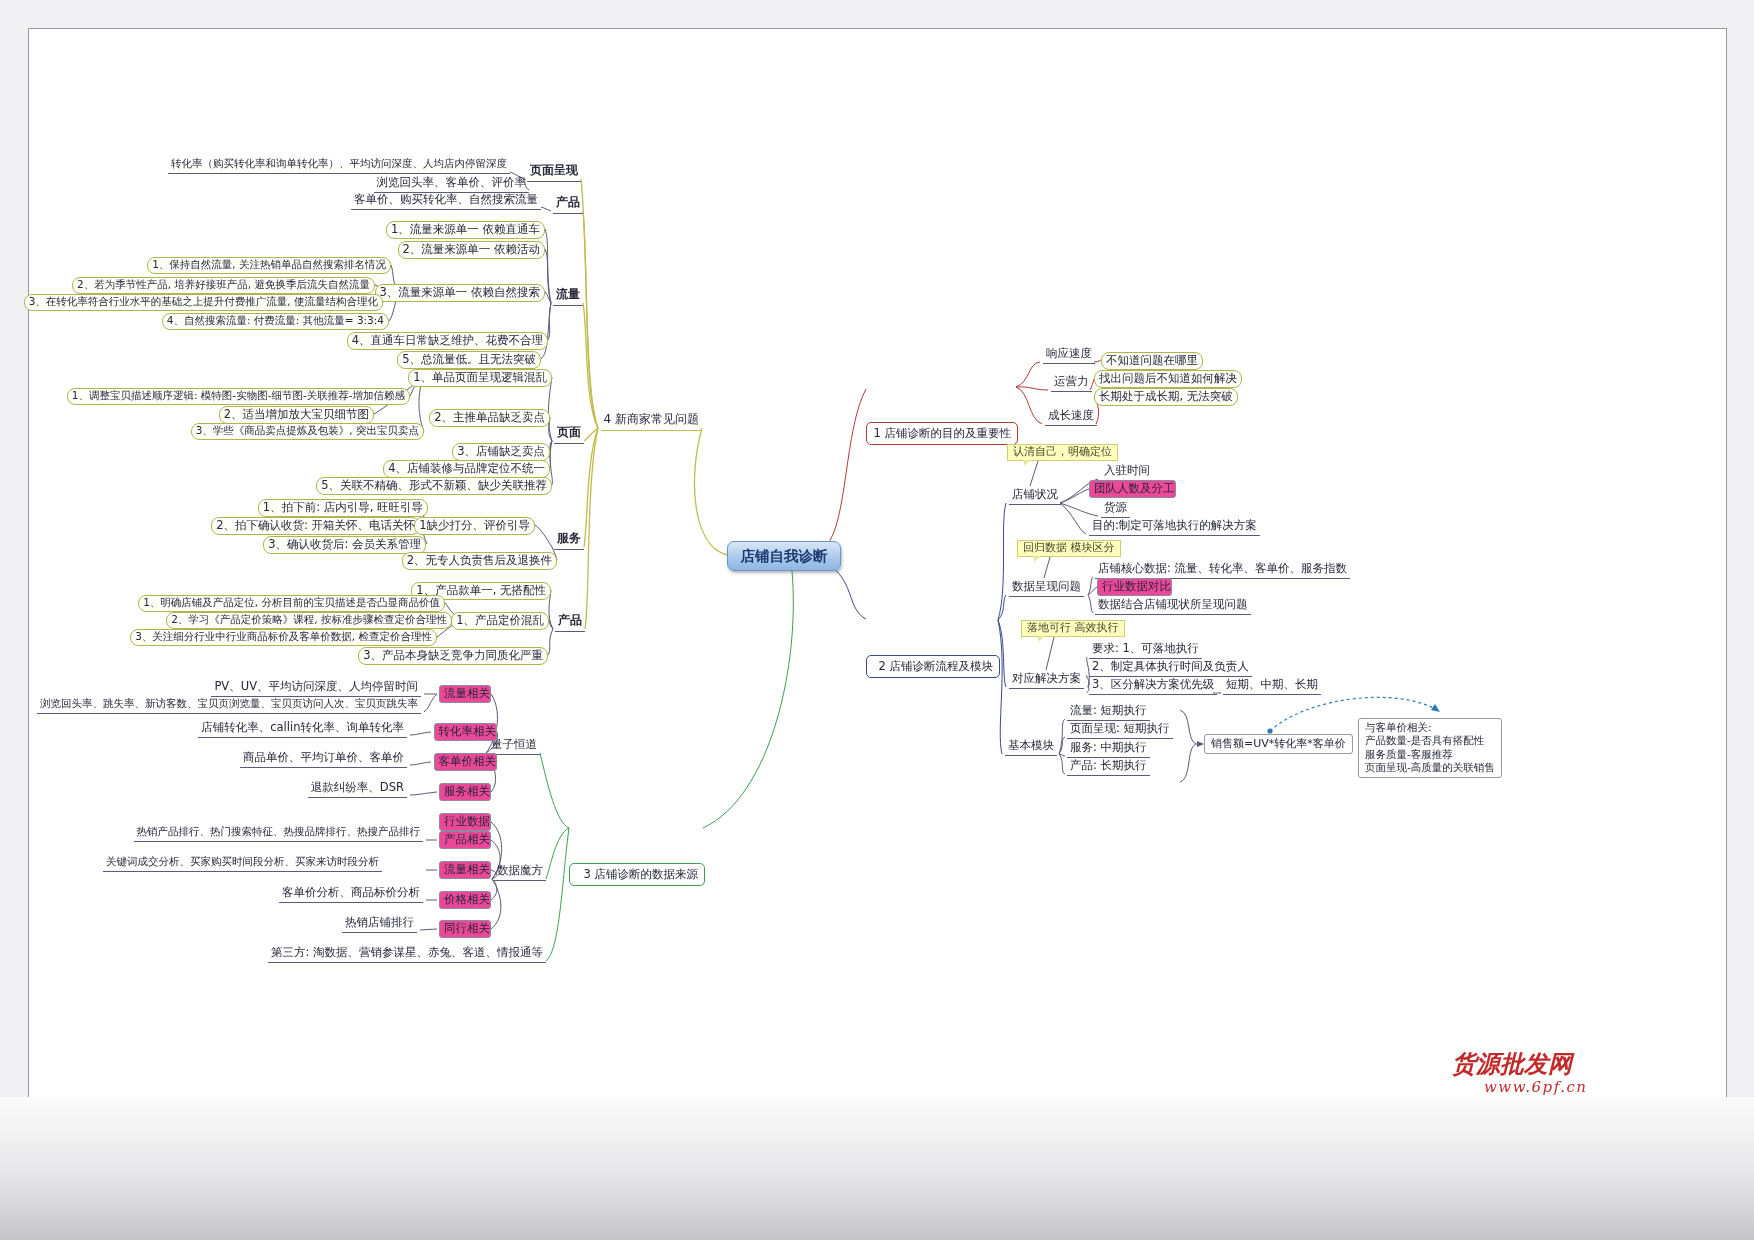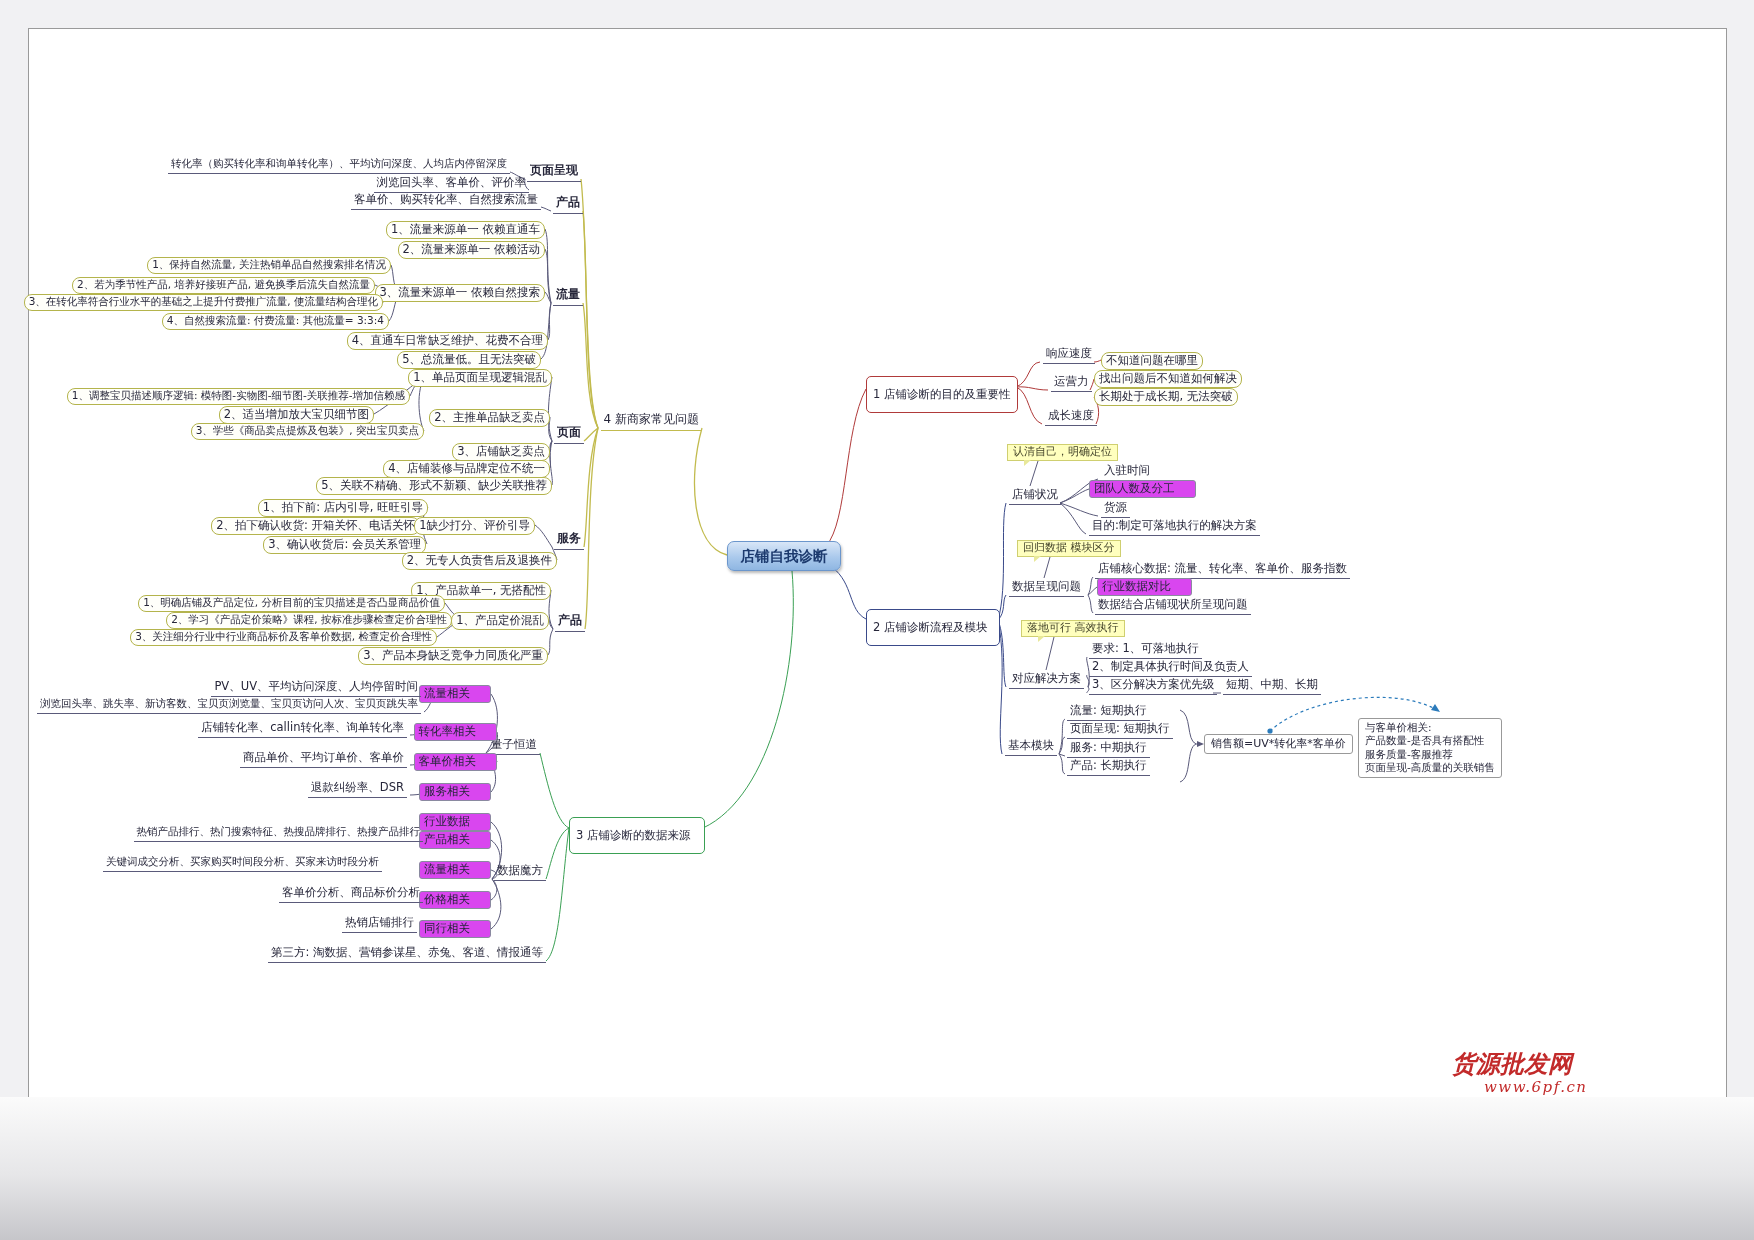--- a/index.html
+++ b/index.html
@@ -3,25 +3,25 @@
 <meta charset="utf-8">
 <style>
   html,body{margin:0;padding:0;background:#f1f1f3;}
   #canvas{position:relative;width:1754px;height:1240px;overflow:hidden;font-family:"DejaVu Sans",sans-serif;}
   .frame{position:absolute;left:28px;top:28px;width:1697px;height:1068px;border:1px solid #9a9a9a;background:#ffffff;z-index:0;}
   .fade{position:absolute;left:0;top:1097px;width:1754px;height:143px;background:linear-gradient(180deg,#fbfbfb 0%,#e6e6e8 55%,#c6c6ca 100%);z-index:0;}
   svg.links{position:absolute;left:0;top:0;z-index:1;pointer-events:none;}
   .n{position:absolute;white-space:nowrap;font-size:11.5px;color:#26263a;z-index:2;line-height:1.3;}
   .u{padding:0 3px 2px 3px;border-bottom:1px solid #5a5a7a;}
   .yb{padding:0 4px 1px 4px;border:1px solid #b4b44c;border-radius:8px;background:#fffffa;}
-  .xb{padding:0 20px 1px 4px;border:1px solid #8a8aa0;border-radius:3px;background:#d946ef;}
+  .xb{padding:0 0 1px 4px;border:1px solid #8a8aa0;border-radius:3px;background:#ec4899;}
   .gb{padding:2px 6px;border:1px solid #999999;border-radius:3px;background:#ffffff;font-size:11px;}
   .cal{padding:0 5px 1px 5px;background:#ffffbe;border:1px solid #cfcf70;font-size:11px;color:#44442a;}
   .cal:after{content:"";position:absolute;left:16px;bottom:-6px;border-width:6px 7px 0 0;border-style:solid;border-color:#e8e89a transparent transparent transparent;}
-  .bb{padding:10px 6px;border-radius:5px;background:#ffffff;font-size:11.5px;box-sizing:border-box;text-align:left;}
+  .bb{padding:3px 6px;border-radius:5px;background:#ffffff;font-size:11.5px;box-sizing:border-box;text-align:right;margin-top:46px;}
   .bb1{border:1px solid #b03a3a;min-width:152px;}
   .bb2{border:1px solid #3a4a8a;min-width:134px;}
   .bb3{border:1px solid #3aa054;min-width:136px;}
   .b4lab{border-bottom:1.5px solid #c2bb4e;font-size:12px;padding:0 3px 2px 3px;}
   .cen{left:727px;top:541px;width:112px;height:28px;line-height:28px;text-align:center;background:linear-gradient(180deg,#d8e6f7 0%,#aac9ec 55%,#8fb6e2 100%);border:1px solid #6b96cc;border-radius:7px;font-size:14.5px;font-weight:bold;color:#1c3a6e;box-shadow:1px 2px 3px rgba(0,0,0,.28);}
   .sm{font-size:10.5px;}
   .pre{white-space:pre;line-height:1.28;text-align:left;font-size:10.5px;}
   .cat{font-size:12px;font-weight:bold;}
   .wm1{color:#c22a2a;font-size:24px;font-weight:bold;font-style:italic;font-family:"DejaVu Serif",serif;z-index:3;}
   .wm2{color:#c22a2a;font-size:15px;font-style:italic;letter-spacing:1.5px;font-family:"DejaVu Serif",serif;z-index:3;margin-left:10px;}

